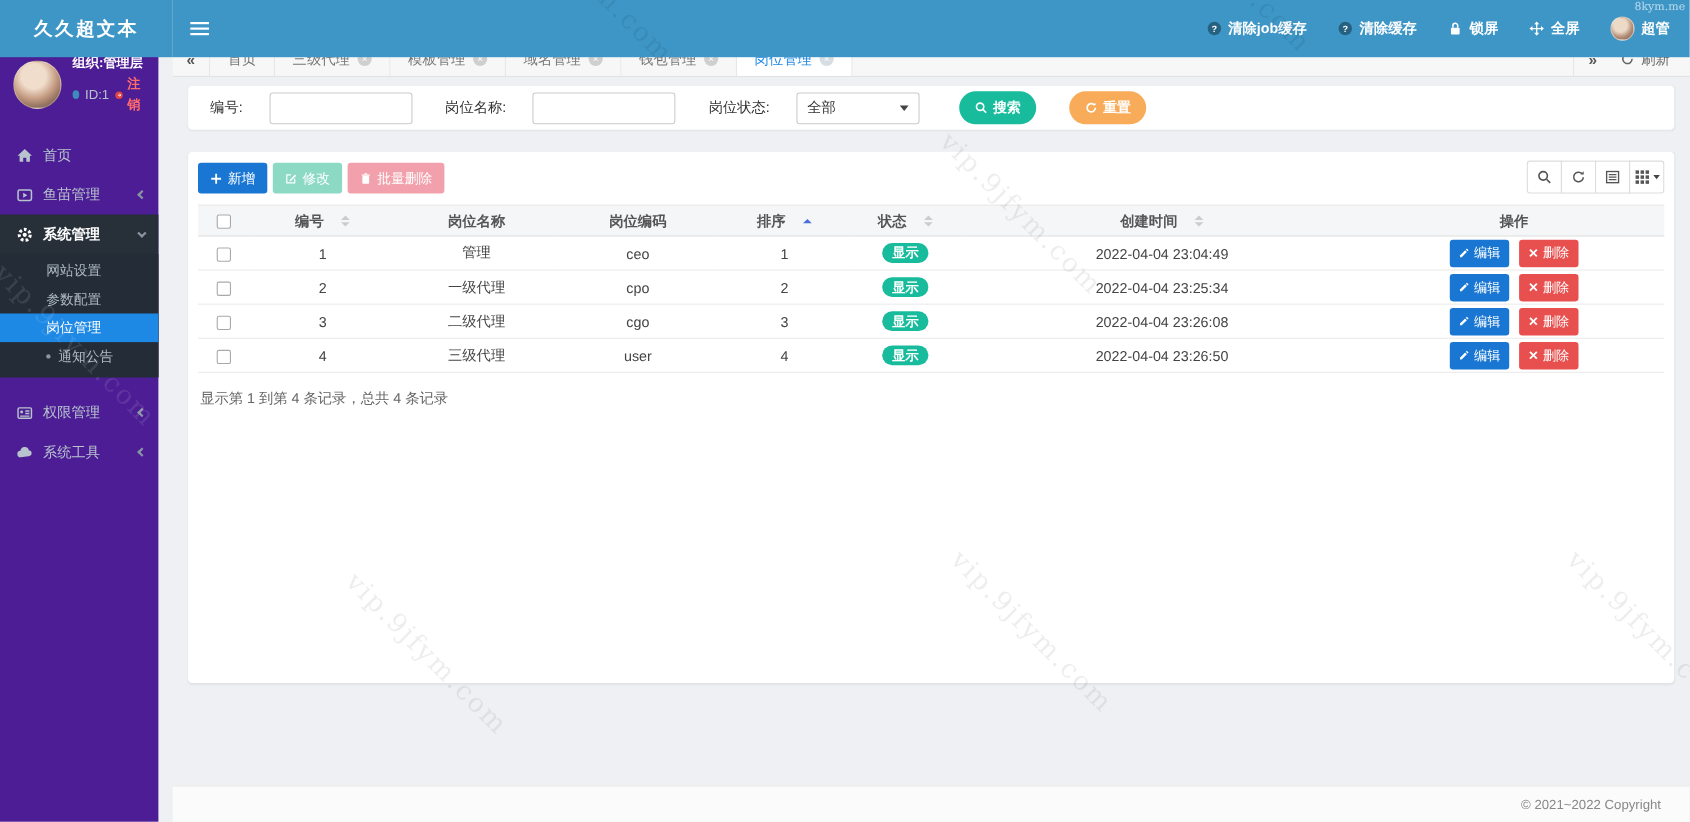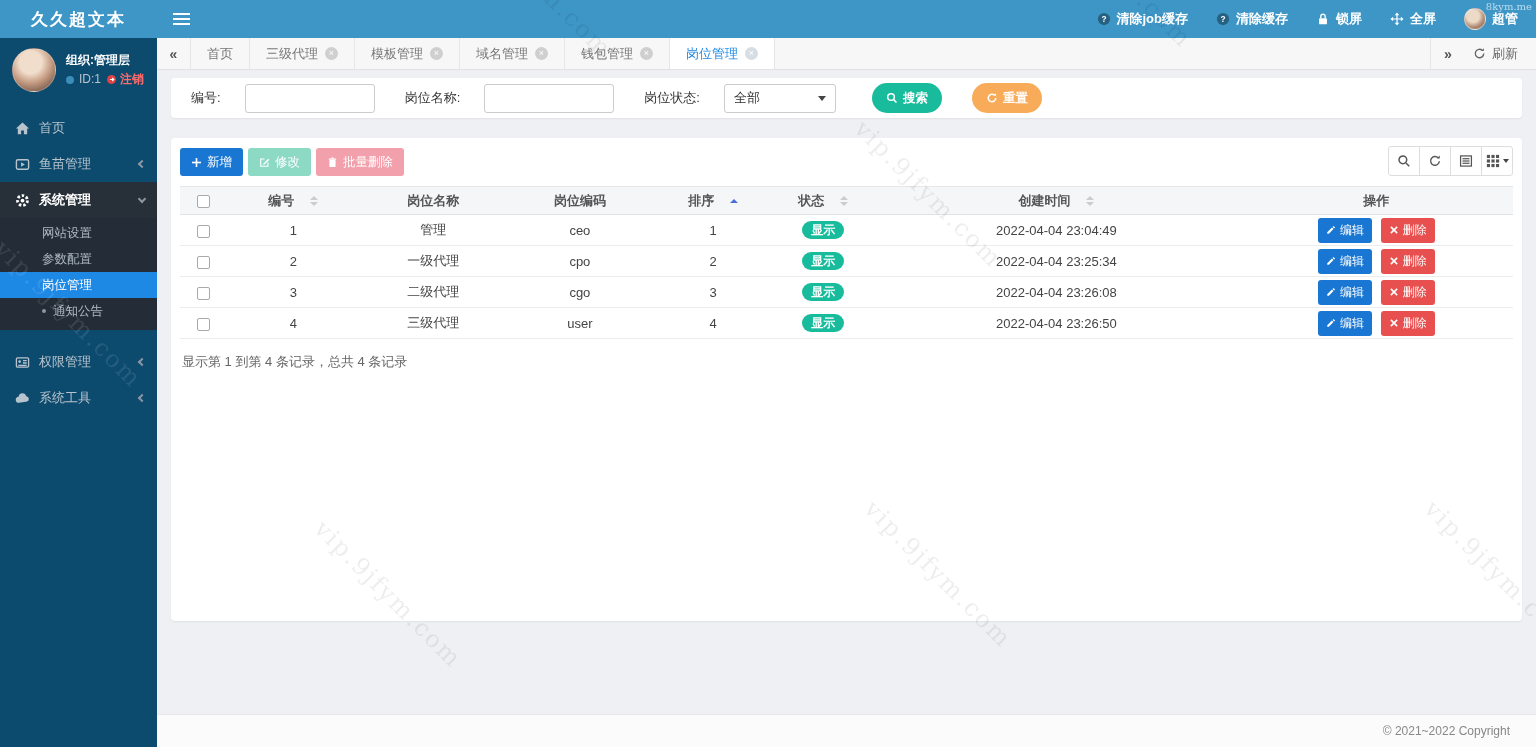--- a/index.html
+++ b/index.html
@@ -1,35 +1,35 @@
 <!DOCTYPE html>
 <html><head>
 <meta charset="utf-8">
 <style>
   * { margin:0; padding:0; box-sizing:border-box; }
   html,body { width:1536px; height:747px; overflow:hidden; background:#eef0f3;
     font-family:"Liberation Sans","DejaVu Sans",sans-serif; font-size:13px; color:#444; }
 
   
-  .header { position:absolute; top:0; left:0; right:0; height:38px; display:flex; z-index:30; }
+  .header { position:absolute; top:0; left:0; right:0; height:52px; display:flex; z-index:30; }
   .logo { width:157px; background:#3d96c6; color:#fff; display:flex; align-items:center;
     justify-content:center; font-size:17px; letter-spacing:2px; font-weight:bold; }
   .navbar { flex:1; background:#3d96c6; display:flex; align-items:center; color:#fff; }
   .hamburger { width:48px; height:38px; display:flex; align-items:center; justify-content:center; cursor:pointer; }
   .hamburger i { display:block; width:17px; height:2px; background:#fff; position:relative; }
   .hamburger i::before,.hamburger i::after { content:""; position:absolute; left:0; width:17px; height:2px; background:#fff; }
   .hamburger i::before { top:-5px; } .hamburger i::after { top:5px; }
   .nav-right { margin-left:auto; display:flex; align-items:center; gap:28px; padding-right:18px; font-size:13px; }
   .nav-item { display:flex; align-items:center; gap:6px; cursor:pointer; font-weight:bold; }
   .nav-item svg { width:14px; height:14px; }
   .mini-avatar { width:22px; height:22px; border-radius:50%;
     background:radial-gradient(circle at 40% 35%, #ecd9c6 0 35%, #b5907a 60%, #6e5444); border:1px solid rgba(255,255,255,.5); }
 
   
-  .sidebar { position:absolute; top:38px; left:0; width:157px; bottom:0; background:#0c4a6e; color:#b8c4cd; z-index:20; }
+  .sidebar { position:absolute; top:38px; left:0; width:144px; bottom:0; background:#4c1d95; color:#b8c4cd; z-index:20; }
   .user-panel { display:flex; gap:10px; padding:10px 10px 12px 12px; align-items:center; }
   .avatar { width:44px; height:44px; border-radius:50%; flex:none;
     background:radial-gradient(circle at 42% 32%, #f0ddcb 0 30%, #c59b82 55%, #75594a 85%, #4d3b30);
     border:1px solid rgba(255,255,255,.25); }
   .user-info { font-size:12px; line-height:19px; }
   .user-org { color:#fff; font-weight:bold; }
   .user-meta { display:flex; align-items:center; gap:5px; }
   .dot-blue { width:8px; height:8px; border-radius:50%; background:#3c8dbc; display:inline-block; }
   .logout { color:#ff6b6b; display:flex; align-items:center; gap:3px; cursor:pointer; font-weight:bold; }
   .logout svg { width:11px; height:11px; }

